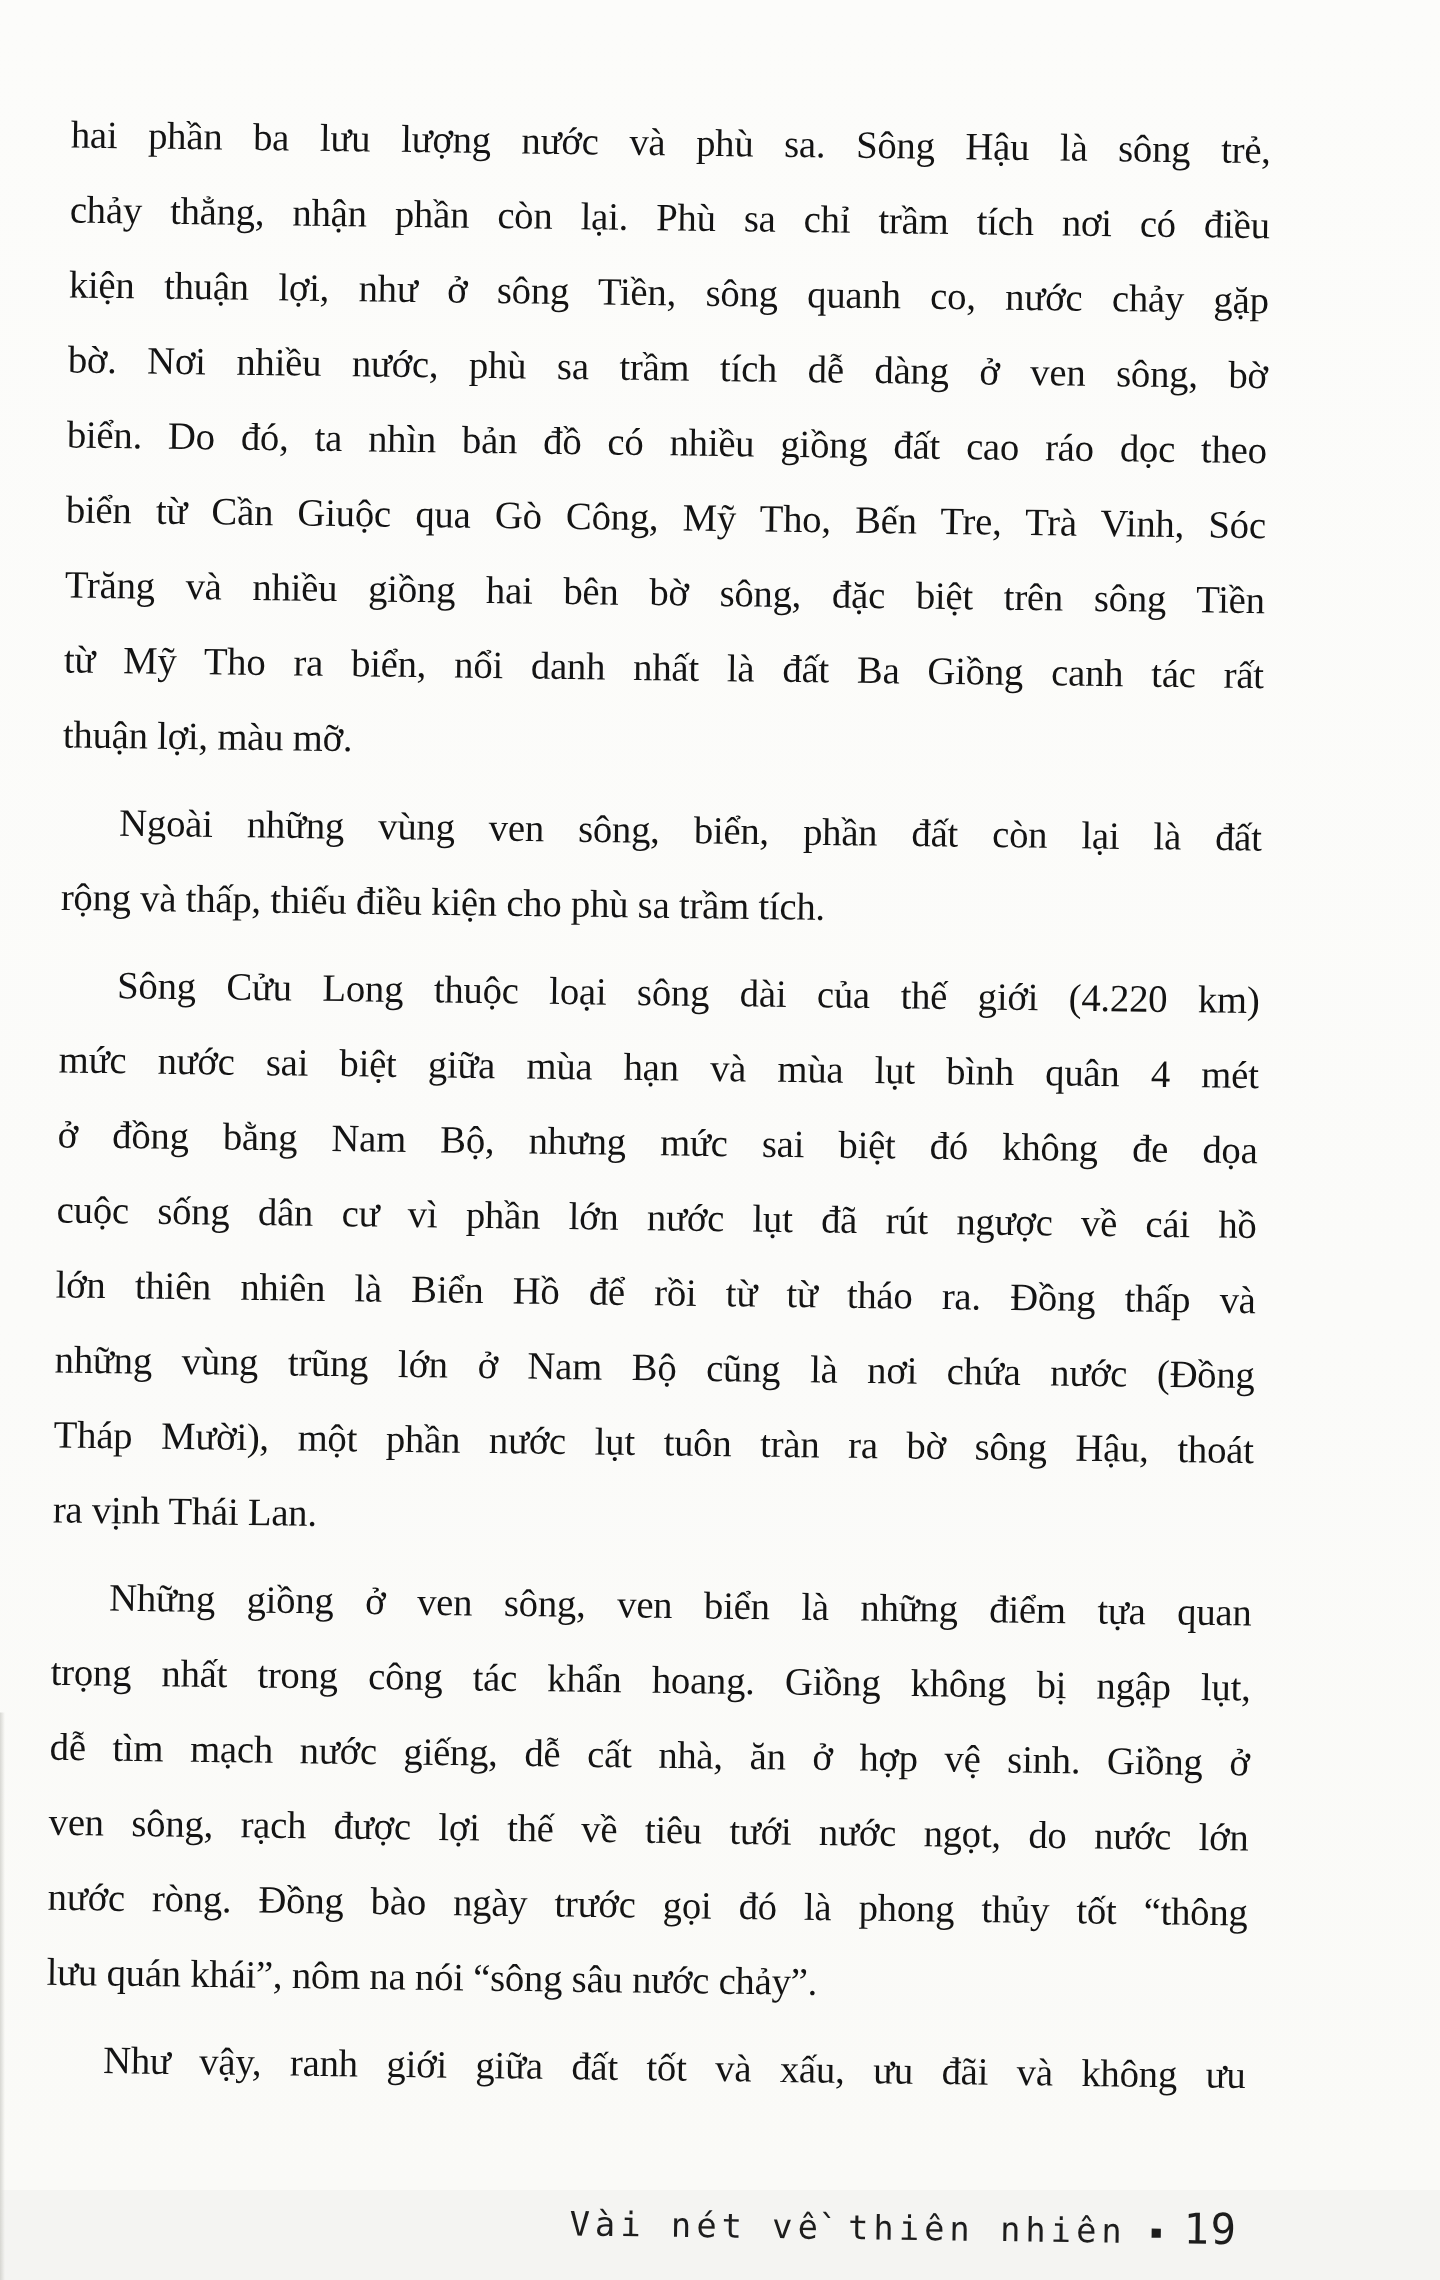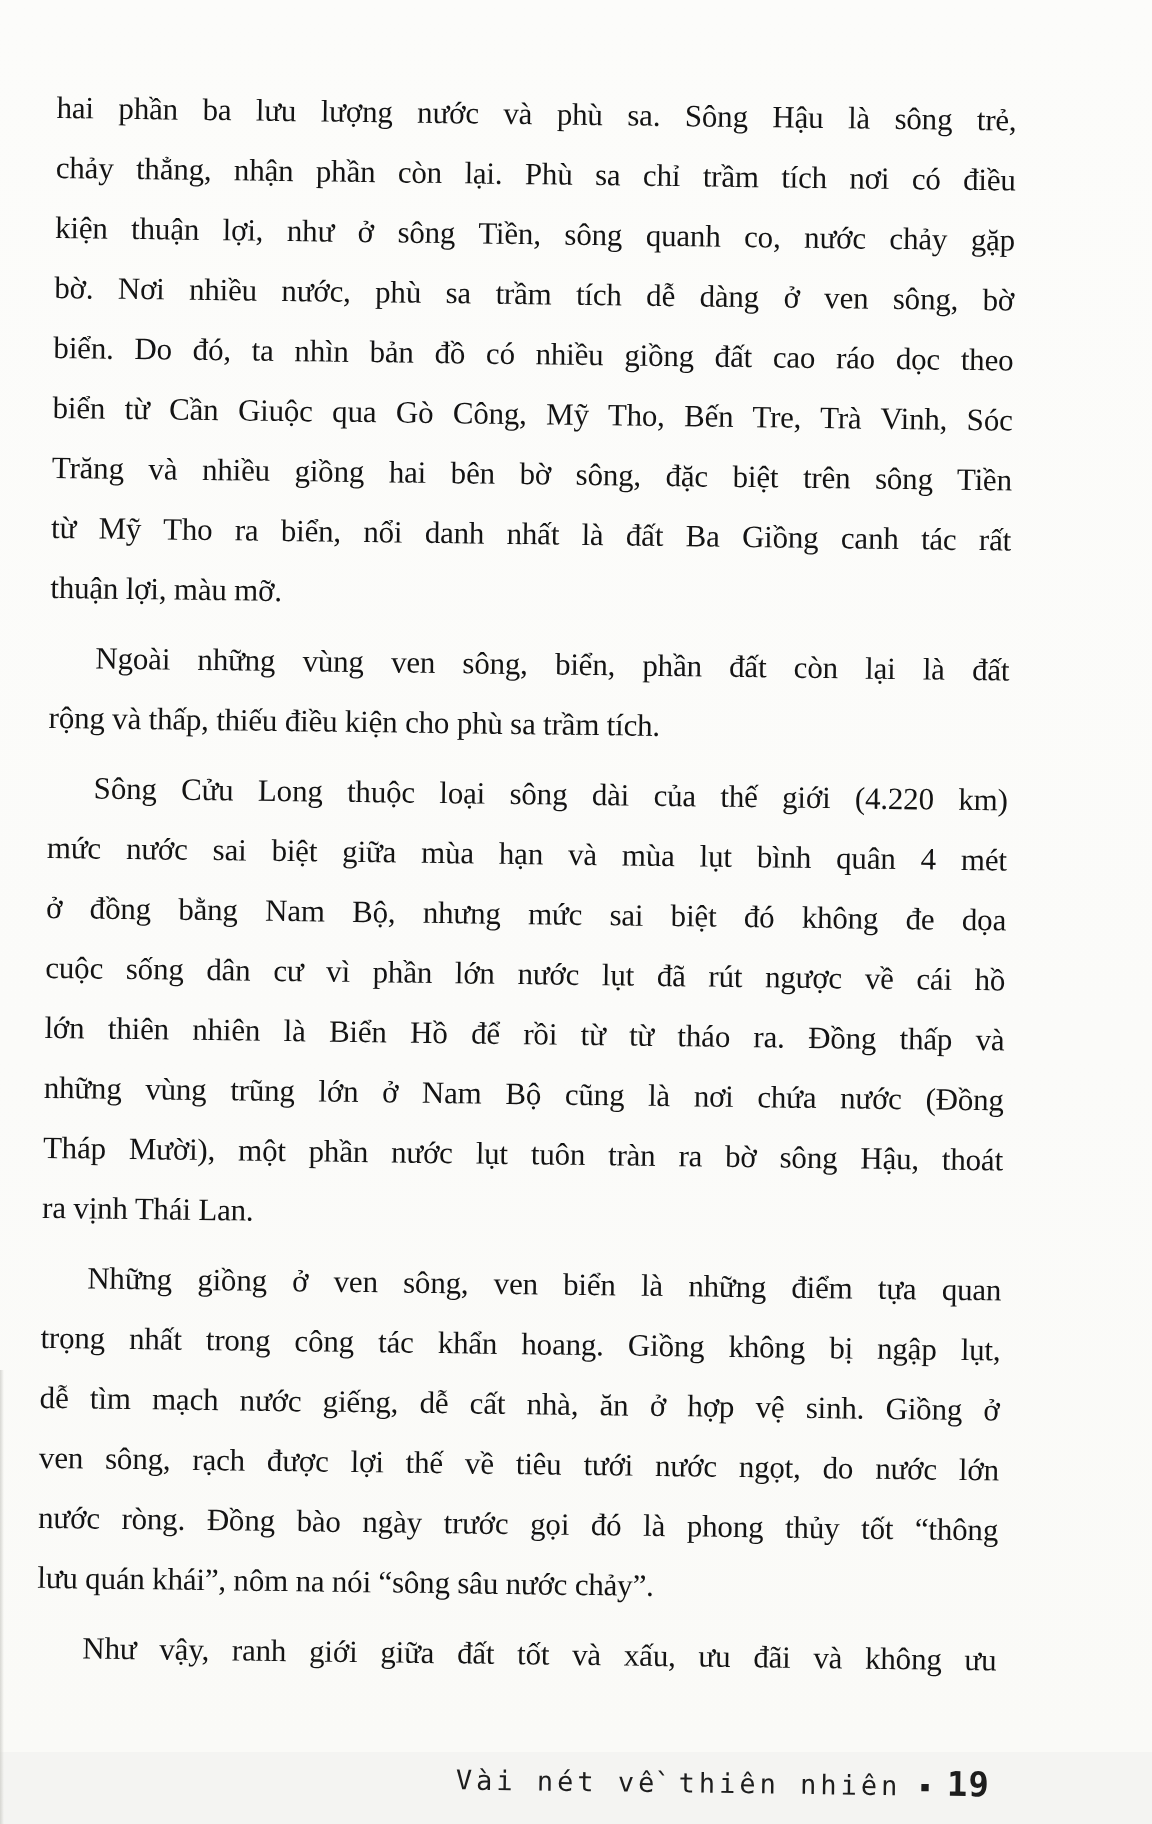--- a/index.html
+++ b/index.html
@@ -71,21 +71,21 @@
     font-weight: 500;
   }
   .footer .bullet {
     font-size: 19px;
     margin: 0 16px 0 18px;
     position: relative;
     top: -3px;
   }
   .footer .pagenum {
     font-size: 34px;
-    font-weight: 700;
+    font-weight: 400;
     letter-spacing: 1px;
   }
 </style>
 </head>
 <body>
 
 <div class="page">
   <div class="edge-shadow"></div>
   <div class="scan">
     <div class="content" id="paragraphs">

